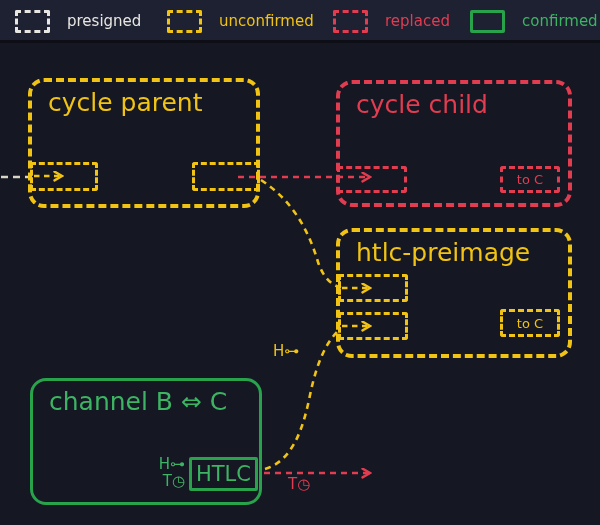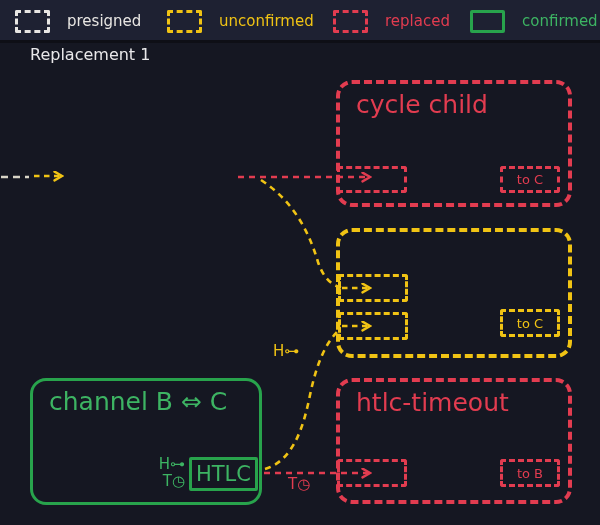--- a/index.html
+++ b/index.html
@@ -54,59 +54,59 @@
     <div class="legend-item" style="left:333px">
       <span class="swatch sw-replaced"></span>
       <span class="legend-label t-red">replaced</span>
     </div>
     <div class="legend-item" style="left:470px">
       <span class="swatch sw-confirmed"></span>
       <span class="legend-label t-green">confirmed</span>
     </div>
   </div>
 
-  <div class="diagram-title">Replacement 1</div>
 
   <svg class="wires" viewBox="0 0 600 525">
     <defs>
       <marker id="ah-y" viewBox="0 0 10 10" refX="6.5" refY="5" markerWidth="11" markerHeight="11" orient="auto" markerUnits="userSpaceOnUse">
         <path d="M1.5 1 L8.5 5 L1.5 9" fill="none" stroke="#f0c314" stroke-width="2.2" stroke-linecap="round"></path>
       </marker>
       <marker id="ah-r" viewBox="0 0 10 10" refX="6.5" refY="5" markerWidth="11" markerHeight="11" orient="auto" markerUnits="userSpaceOnUse">
         <path d="M1.5 1 L8.5 5 L1.5 9" fill="none" stroke="#e23c50" stroke-width="2.2" stroke-linecap="round"></path>
       </marker>
     </defs>
     <path d="M1 177 H29" stroke="#d8d4c6" stroke-width="2.6" stroke-dasharray="7 5" fill="none"></path>
     <path d="M34 176 H60" stroke="#f0c314" stroke-width="2.6" stroke-dasharray="5.5 4.5" fill="none" marker-end="url(#ah-y)"></path>
     <path d="M238 177 H368" stroke="#e23c50" stroke-width="2.6" stroke-dasharray="6 5" fill="none" marker-end="url(#ah-r)"></path>
     <path d="M261 180 C295 202 310 235 318 262 C324 280 334 287 344 288" stroke="#f0c314" stroke-width="2.6" stroke-dasharray="6 5" fill="none"></path>
     <path d="M342 288 H368" stroke="#f0c314" stroke-width="2.6" stroke-dasharray="5.5 4.5" fill="none" marker-end="url(#ah-y)"></path>
     <path d="M265 469 C292 461 303 430 310 395 C317 362 326 342 340 329" stroke="#f0c314" stroke-width="2.6" stroke-dasharray="6 5" fill="none"></path>
     <path d="M342 326 H368" stroke="#f0c314" stroke-width="2.6" stroke-dasharray="5.5 4.5" fill="none" marker-end="url(#ah-y)"></path>
     <path d="M264 473 H368" stroke="#e23c50" stroke-width="2.6" stroke-dasharray="6 5" fill="none" marker-end="url(#ah-r)"></path>
   </svg>
 
+  <div class="box b-yellow" style="left:28px;top:78px;width:232px;height:130px">
+    <div class="box-title t-yellow">cycle parent</div>
+    <div class="slot s-yellow" style="left:-2px;top:80px;width:68px;height:29px"></div>
+    <div class="slot s-yellow" style="left:160px;top:80px;width:68px;height:29px"></div>
+  </div>
 
   <div class="box b-red" style="left:336px;top:80px;width:236px;height:127px">
     <div class="box-title t-red">cycle child</div>
     <div class="slot s-red" style="left:-3px;top:82px;width:70px;height:27px"></div>
     <div class="slot s-red out-label t-red" style="left:160px;top:82px;width:60px;height:27px">to C</div>
   </div>
 
   <div class="box b-yellow" style="left:336px;top:228px;width:236px;height:130px">
+    <div class="box-title t-yellow">htlc-preimage</div>
     <div class="slot s-yellow" style="left:-2px;top:42px;width:70px;height:28px"></div>
     <div class="slot s-yellow" style="left:-2px;top:80px;width:70px;height:28px"></div>
     <div class="slot s-yellow out-label t-yellow" style="left:160px;top:77px;width:60px;height:28px">to C</div>
   </div>
 
-  <div class="box b-red" style="left:336px;top:378px;width:236px;height:126px">
-    <div class="box-title t-red">htlc-timeout</div>
-    <div class="slot s-red" style="left:-3px;top:77px;width:70px;height:28px"></div>
-    <div class="slot s-red out-label t-red" style="left:160px;top:77px;width:60px;height:28px">to B</div>
-  </div>
 
   <div class="box b-green" style="left:30px;top:378px;width:232px;height:127px">
     <div class="box-title t-green">channel B ⇔ C</div>
     <div class="cond t-green" style="left:90px;top:75px;width:62px"><span>H⊶</span><br><span>T◷</span></div>
     <div class="htlc-box" style="left:156px;top:76px;width:69px;height:34px">HTLC</div>
   </div>
 
   <div class="note t-yellow" style="left:273px;top:344px">H⊶</div>
   <div class="note t-red" style="left:288px;top:477px">T◷</div>
 

